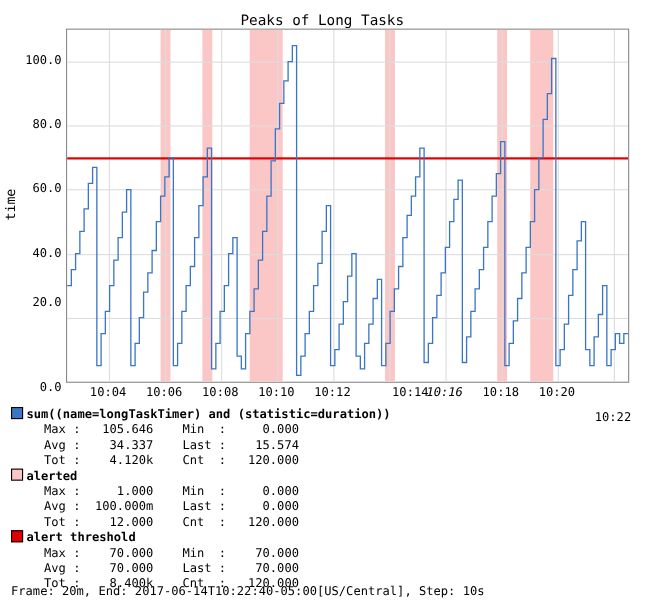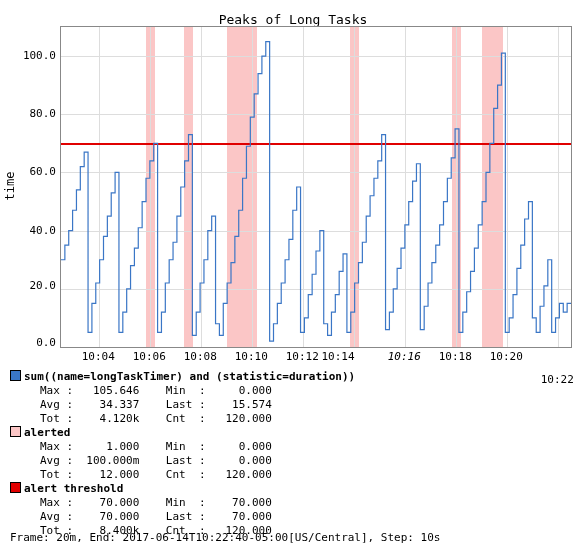--- a/index.html
+++ b/index.html
@@ -152,29 +152,29 @@
 
     <div class="threshold-line" style="top: 116.364px;"></div>
       <svg class="data-line" viewBox="0 0 510 320" preserveAspectRatio="none">
       <polyline id="series-line" points="0,232.72727272727275 3.86363636363636,232.72727272727275 3.86363636363636,218.1818181818182 7.727272727272732,218.1818181818182 7.727272727272732,203.63636363636363 11.590909090909092,203.63636363636363 11.590909090909092,183.27272727272728 15.454545454545451,183.27272727272728 15.454545454545451,162.9090909090909 19.318181818181824,162.9090909090909 19.318181818181824,139.63636363636365 23.181818181818183,139.63636363636365 23.181818181818183,125.09090909090907 27.045454545454543,125.09090909090907 27.045454545454543,305.45454545454544 30.909090909090903,305.45454545454544 30.909090909090903,276.3636363636364 34.772727272727266,276.3636363636364 34.772727272727266,256 38.63636363636365,256 38.63636363636365,232.72727272727275 42.499999999999986,232.72727272727275 42.499999999999986,209.45454545454544 46.36363636363637,209.45454545454544 46.36363636363637,189.0909090909091 50.22727272727273,189.0909090909091 50.22727272727273,165.8181818181818 54.090909090909086,165.8181818181818 54.090909090909086,145.45454545454547 57.954545454545446,145.45454545454547 57.954545454545446,305.45454545454544 61.818181818181806,305.45454545454544 61.818181818181806,285.0909090909091 65.6818181818182,285.0909090909091 65.6818181818182,261.8181818181818 69.54545454545453,261.8181818181818 69.54545454545453,238.54545454545456 73.40909090909092,238.54545454545456 73.40909090909092,221.0909090909091 77.27272727272728,221.0909090909091 77.27272727272728,200.72727272727272 81.13636363636364,200.72727272727272 81.13636363636364,174.54545454545456 85,174.54545454545456 85,151.27272727272728 88.86363636363637,151.27272727272728 88.86363636363637,133.8181818181818 92.72727272727273,133.8181818181818 92.72727272727273,116.36363636363637 96.5909090909091,116.36363636363637 96.5909090909091,305.45454545454544 100.45454545454545,305.45454545454544 100.45454545454545,285.0909090909091 104.31818181818181,285.0909090909091 104.31818181818181,256 108.18181818181817,256 108.18181818181817,232.72727272727275 112.04545454545453,232.72727272727275 112.04545454545453,215.27272727272728 115.90909090909089,215.27272727272728 115.90909090909089,189.0909090909091 119.77272727272728,189.0909090909091 119.77272727272728,160 123.63636363636364,160 123.63636363636364,133.8181818181818 127.5,133.8181818181818 127.5,107.63636363636363 131.36363636363637,107.63636363636363 131.36363636363637,308.3636363636364 135.22727272727272,308.3636363636364 135.22727272727272,285.0909090909091 139.0909090909091,285.0909090909091 139.0909090909091,256 142.95454545454544,256 142.95454545454544,232.72727272727275 146.81818181818184,232.72727272727275 146.81818181818184,203.63636363636363 150.68181818181822,203.63636363636363 150.68181818181822,189.0909090909091 154.54545454545456,189.0909090909091 154.54545454545456,296.72727272727275 158.40909090909088,296.72727272727275 158.40909090909088,308.3636363636364 162.27272727272728,308.3636363636364 162.27272727272728,276.3636363636364 166.13636363636365,276.3636363636364 166.13636363636365,256 170,256 170,235.63636363636363 173.86363636363632,235.63636363636363 173.86363636363632,209.45454545454544 177.72727272727275,209.45454545454544 177.72727272727275,183.27272727272728 181.5909090909091,183.27272727272728 181.5909090909091,151.27272727272728 185.45454545454547,151.27272727272728 185.45454545454547,119.27272727272725 189.3181818181818,119.27272727272725 189.3181818181818,90.18181818181819 193.1818181818182,90.18181818181819 193.1818181818182,66.9090909090909 197.04545454545453,66.9090909090909 197.04545454545453,46.54545454545456 200.9090909090909,46.54545454545456 200.9090909090909,29.090909090909122 204.77272727272725,29.090909090909122 204.77272727272725,14.545454545454504 208.63636363636363,14.545454545454504 208.63636363636363,314.1818181818182 212.5,314.1818181818182 212.5,296.72727272727275 216.36363636363635,296.72727272727275 216.36363636363635,276.3636363636364 220.22727272727272,276.3636363636364 220.22727272727272,256 224.09090909090907,256 224.09090909090907,232.72727272727275 227.95454545454544,232.72727272727275 227.95454545454544,212.36363636363637 231.81818181818178,212.36363636363637 231.81818181818178,183.27272727272728 235.68181818181816,183.27272727272728 235.68181818181816,160 239.54545454545456,160 239.54545454545456,305.45454545454544 243.40909090909093,305.45454545454544 243.40909090909093,290.9090909090909 247.27272727272728,290.9090909090909 247.27272727272728,267.6363636363636 251.1363636363636,267.6363636363636 251.1363636363636,247.27272727272728 255,247.27272727272728 255,224 258.8636363636364,224 258.8636363636364,203.63636363636363 262.72727272727275,203.63636363636363 262.72727272727275,296.72727272727275 266.59090909090907,296.72727272727275 266.59090909090907,308.3636363636364 270.45454545454544,308.3636363636364 270.45454545454544,285.0909090909091 274.3181818181818,285.0909090909091 274.3181818181818,267.6363636363636 278.1818181818182,267.6363636363636 278.1818181818182,244.36363636363637 282.0454545454545,244.36363636363637 282.0454545454545,226.9090909090909 285.9090909090909,226.9090909090909 285.9090909090909,305.45454545454544 289.7727272727273,305.45454545454544 289.7727272727273,285.0909090909091 293.6363636363637,285.0909090909091 293.6363636363637,256 297.5,256 297.5,235.63636363636363 301.3636363636364,235.63636363636363 301.3636363636364,215.27272727272728 305.22727272727275,215.27272727272728 305.22727272727275,189.0909090909091 309.0909090909091,189.0909090909091 309.0909090909091,168.72727272727272 312.95454545454544,168.72727272727272 312.95454545454544,151.27272727272728 316.8181818181818,151.27272727272728 316.8181818181818,133.8181818181818 320.6818181818182,133.8181818181818 320.6818181818182,107.63636363636363 324.54545454545456,107.63636363636363 324.54545454545456,302.54545454545456 328.4090909090909,302.54545454545456 328.4090909090909,285.0909090909091 332.27272727272725,285.0909090909091 332.27272727272725,261.8181818181818 336.1363636363636,261.8181818181818 336.1363636363636,241.45454545454544 340,241.45454545454544 340,221.0909090909091 343.8636363636363,221.0909090909091 343.8636363636363,197.8181818181818 347.72727272727263,197.8181818181818 347.72727272727263,174.54545454545456 351.5909090909091,174.54545454545456 351.5909090909091,154.1818181818182 355.4545454545455,154.1818181818182 355.4545454545455,136.72727272727272 359.31818181818187,136.72727272727272 359.31818181818187,302.54545454545456 363.1818181818182,302.54545454545456 363.1818181818182,279.27272727272725 367.04545454545456,279.27272727272725 367.04545454545456,256 370.90909090909093,256 370.90909090909093,235.63636363636363 374.7727272727272,235.63636363636363 374.7727272727272,218.1818181818182 378.6363636363636,218.1818181818182 378.6363636363636,197.8181818181818 382.5,197.8181818181818 382.5,174.54545454545456 386.3636363636364,174.54545454545456 386.3636363636364,151.27272727272728 390.2272727272728,151.27272727272728 390.2272727272728,130.9090909090909 394.09090909090907,130.9090909090909 394.09090909090907,101.81818181818184 397.95454545454544,101.81818181818184 397.95454545454544,305.45454545454544 401.8181818181818,305.45454545454544 401.8181818181818,285.0909090909091 405.68181818181813,285.0909090909091 405.68181818181813,264.72727272727275 409.5454545454545,264.72727272727275 409.5454545454545,244.36363636363637 413.4090909090909,244.36363636363637 413.4090909090909,221.0909090909091 417.27272727272725,221.0909090909091 417.27272727272725,197.8181818181818 421.1363636363637,197.8181818181818 421.1363636363637,174.54545454545456 425,174.54545454545456 425,145.45454545454547 428.86363636363643,145.45454545454547 428.86363636363643,116.36363636363637 432.7272727272727,116.36363636363637 432.7272727272727,81.45454545454544 436.5909090909091,81.45454545454544 436.5909090909091,58.18181818181819 440.45454545454544,58.18181818181819 440.45454545454544,26.181818181818187 444.31818181818187,26.181818181818187 444.31818181818187,305.45454545454544 448.18181818181813,305.45454545454544 448.18181818181813,290.9090909090909 452.04545454545456,290.9090909090909 452.04545454545456,267.6363636363636 455.9090909090909,267.6363636363636 455.9090909090909,241.45454545454544 459.7727272727273,241.45454545454544 459.7727272727273,218.1818181818182 463.63636363636357,218.1818181818182 463.63636363636357,192 467.5,192 467.5,174.54545454545456 471.3636363636363,174.54545454545456 471.3636363636363,290.9090909090909 475.22727272727275,290.9090909090909 475.22727272727275,305.45454545454544 479.0909090909091,305.45454545454544 479.0909090909091,279.27272727272725 482.9545454545455,279.27272727272725 482.9545454545455,258.9090909090909 486.81818181818187,258.9090909090909 486.81818181818187,232.72727272727275 490.6818181818182,232.72727272727275 490.6818181818182,305.45454545454544 494.54545454545456,305.45454545454544 494.54545454545456,290.9090909090909 498.40909090909093,290.9090909090909 498.40909090909093,276.3636363636364 502.2727272727272,276.3636363636364 502.2727272727272,285.0909090909091 506.1363636363636,285.0909090909091 506.1363636363636,276.3636363636364 510,276.3636363636364"></polyline>
     </svg>
   </div>
 
   <div class="legend" id="legend"><div class="row"><span class="swatch sw-blue"></span><span>sum((name=longTaskTimer) and (statistic=duration))</span></div><div class="stats-row">Max :   105.646    Min  :     0.000</div><div class="stats-row">Avg :    34.337    Last :    15.574</div><div class="stats-row">Tot :    4.120k    Cnt  :   120.000</div><div class="row"><span class="swatch sw-pink"></span><span>alerted</span></div><div class="stats-row">Max :     1.000    Min  :     0.000</div><div class="stats-row">Avg :  100.000m    Last :     0.000</div><div class="stats-row">Tot :    12.000    Cnt  :   120.000</div><div class="row"><span class="swatch sw-red"></span><span>alert threshold</span></div><div class="stats-row">Max :    70.000    Min  :    70.000</div><div class="stats-row">Avg :    70.000    Last :    70.000</div><div class="stats-row">Tot :    8.400k    Cnt  :   120.000</div></div>
 
   <div class="footer">Frame: 20m, End: 2017-06-14T10:22:40-05:00[US/Central], Step: 10s</div>
-<div class="ytick" style="top: 342px;">0.0</div>
-    <div class="ytick" style="top: 285px;">20.0</div>
+<div class="ytick" style="top: 352px;">0.0</div>
+    <div class="ytick" style="top: 275px;">20.0</div>
     <div class="ytick" style="top: 229.636px;">40.0</div>
     <div class="ytick" style="top: 171.455px;">60.0</div>
     <div class="ytick" style="top: 113.273px;">80.0</div>
     <div class="ytick" style="top: 55.0909px;">100.0</div>
     <div class="xtick" style="left: 98.25px; text-align: right;">10:04</div>
     <div class="xtick" style="left: 149.25px;">10:06</div>
     <div class="xtick" style="left: 200.25px; text-align: right;">10:08</div>
     <div class="xtick" style="left: 251.25px;">10:10</div>
     <div class="xtick" style="left: 302.25px;">10:12</div>
-    <div class="xtick" style="left: 338px;">10:14</div>
+    <div class="xtick" style="left: 373px;">10:14</div>
     <div class="xtick" style="left: 404.25px; font-style: italic;">10:16</div>
     <div class="xtick" style="left: 455.25px;">10:18</div>
     <div class="xtick" style="left: 506.25px;">10:20</div>
     <div class="xtick" style="left: 557.25px; margin-top: 23px;">10:22</div>
   </div>
 
 </body></html>

